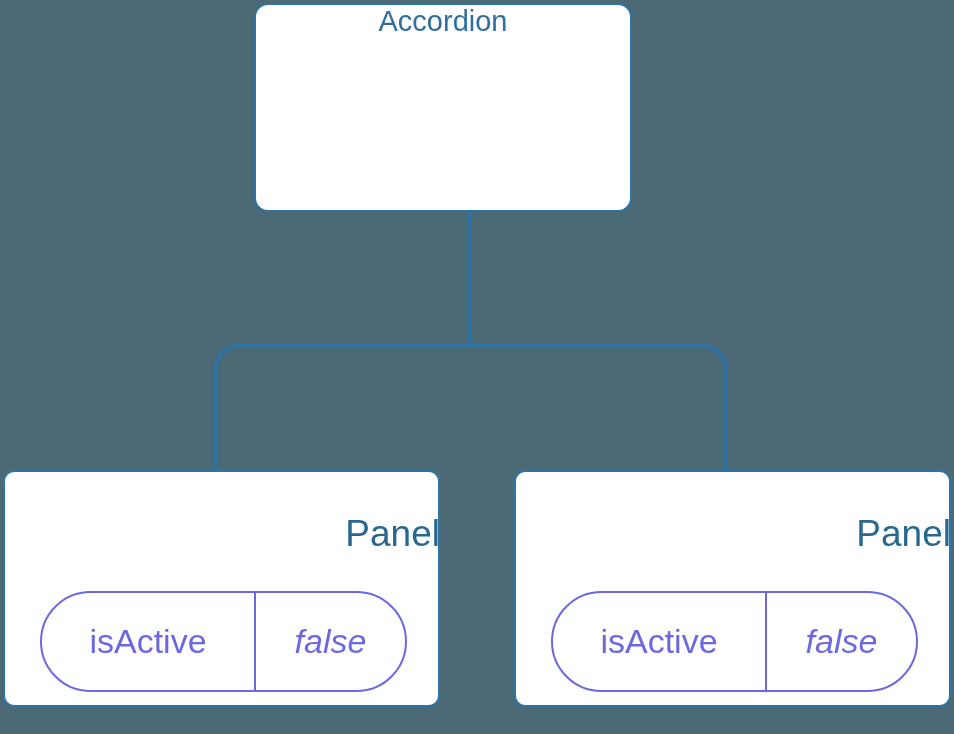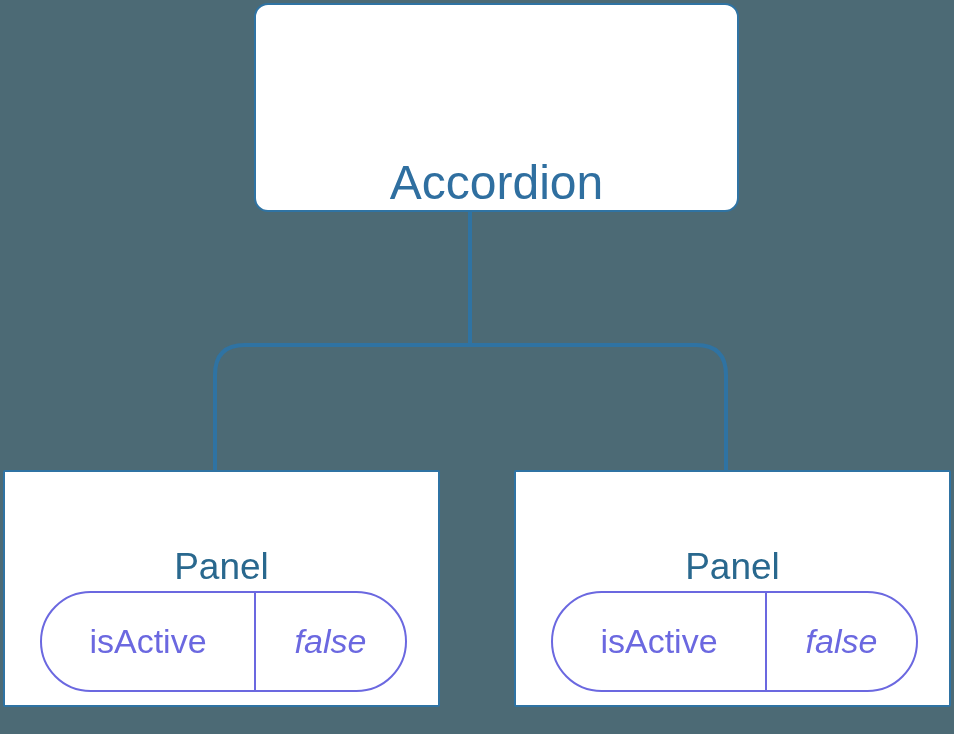--- a/index.html
+++ b/index.html
@@ -38,44 +38,44 @@
     stroke-width: 4;
   }
   .node {
     position: absolute;
     background: var(--node-fill);
     border: 2.5px solid var(--connector);
   }
   .accordion {
     left: 254px;
     top: 3px;
-    width: 485px;
+    width: 378px;
     height: 209px;
     border-radius: 14px;
     display: flex;
-    align-items: flex-end;
+    align-items: flex-start;
     justify-content: center;
-    font-size: 48px;
+    font-size: 29px;
     font-weight: 500;
     color: var(--root-label);
   }
   .panel {
     top: 470px;
     width: 437px;
     height: 237px;
-    border-radius: 2px;
+    border-radius: 11px;
   }
   .panel-left  { left: 3px; }
   .panel-right { left: 514px; }
   .panel-title {
     position: absolute;
-    top: 545px;
+    top: 512px;
     left: 0;
     width: 100%;
-    text-align: center;
+    text-align: right;
     font-size: 37px;
     line-height: 44px;
     font-weight: 500;
     color: var(--panel-label);
   }
   .panel-title.pt-left  { left: 3px;   width: 437px; }
   .panel-title.pt-right { left: 514px; width: 437px; }
   .state-pill {
     position: absolute;
     left: 35px;

